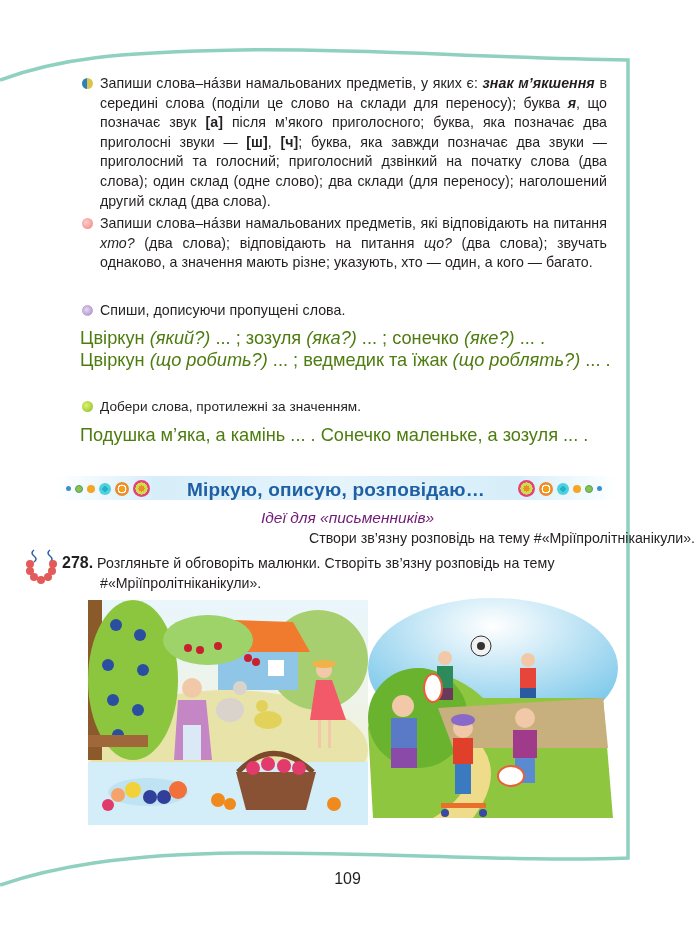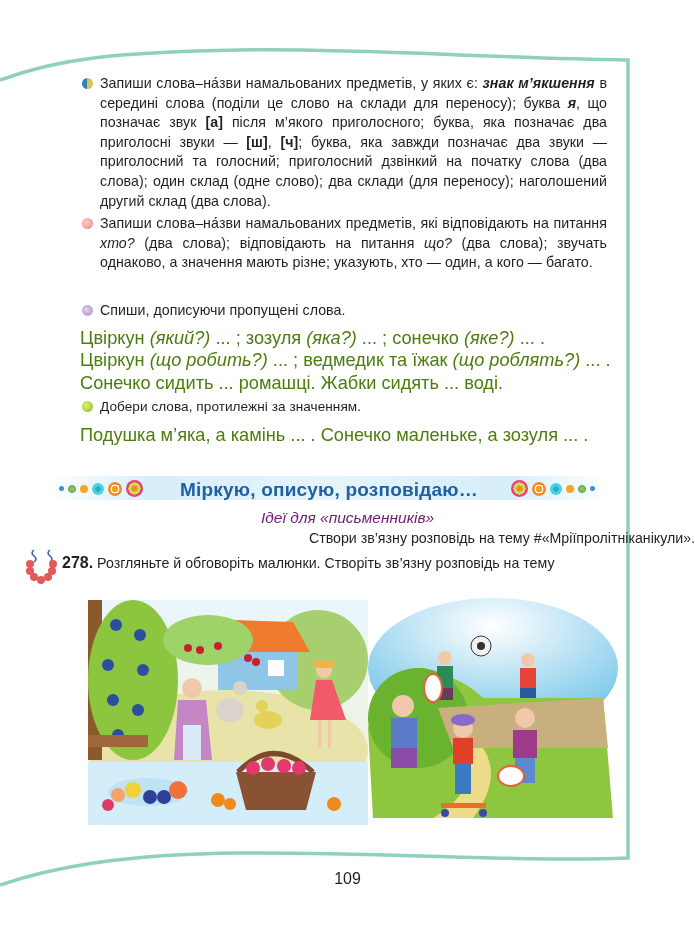--- a/index.html
+++ b/index.html
@@ -9,21 +9,21 @@
   .task { position: absolute; left: 82px; width: 525px; font-size: 14.2px; line-height: 19.6px;
           text-align: justify; letter-spacing: 0.05px; }
   .task .dot { position: absolute; left: 0; top: 4px; width: 11px; height: 11px; border-radius: 50%; }
   .task .txt { padding-left: 18px; display: block; }
   .dot-blue { background: linear-gradient(90deg, #2f7fc0 0 50%, #d7c64b 50% 100%); }
   .dot-pink { background: radial-gradient(circle at 40% 40%, #ffd0cc, #f07d78); }
   .dot-violet { background: radial-gradient(circle at 40% 40%, #e6d8f0, #a78cc8); border: 1px solid #b9a5d6; box-sizing: border-box; }
   .dot-green { background: radial-gradient(circle at 40% 40%, #e6ef6a, #7cbf2a); }
   .exercise { position: absolute; left: 80px; width: 540px; font-size: 18.2px; line-height: 22.4px; color: #4d7c0f; }
   .exercise i { font-style: italic; }
-  .banner { position: absolute; left: 49px; top: 476px; width: 560px; height: 24px;
+  .banner { position: absolute; left: 56px; top: 476px; width: 560px; height: 24px;
             background: linear-gradient(90deg, rgba(255,255,255,0) 0%, #d6eef9 18%, #e6f4fb 50%, #d6eef9 82%, rgba(255,255,255,0) 100%); }
   .banner-title { position: absolute; left: 0; right: 0; top: 3px; text-align: center;
                   font-weight: bold; font-size: 19px; color: #1f5fa3; letter-spacing: 0.2px; }
   .flowers { position: absolute; top: 4px; display: flex; align-items: center; gap: 4px; }
   .fl { border-radius: 50%; display: inline-block; }
   .subtitle { position: absolute; left: 0; width: 695px; top: 509px; text-align: center;
               font-style: italic; font-size: 15.5px; color: #701a75; }
   .subline { position: absolute; left: 0; width: 695px; top: 530px; text-align: right; font-size: 14.2px; }
   .t278 { position: absolute; left: 62px; top: 553px; width: 550px; font-size: 14.2px; line-height: 19.6px; }
   .t278 .num { font-weight: bold; font-size: 16px; }
@@ -52,21 +52,20 @@
 </div>
 
 <div class="task" style="top:301px;">
   <span class="dot dot-violet"></span>
   <span class="txt">Спиши, дописуючи пропущені слова.</span>
 </div>
 
 <div class="exercise" style="top:327px;">
   <div><span>Цвіркун </span><i>(який?)</i><span> ... ; зозуля </span><i>(яка?)</i><span> ... ; сонечко </span><i>(яке?)</i><span> ... .</span></div>
   <div><span>Цвіркун </span><i>(що робить?)</i><span> ... ; ведмедик та їжак </span><i>(що роблять?)</i><span> ... .</span></div>
-  <div><span>Сонечко сидить ... ромашці. Жабки сидять ... воді.</span></div>
 </div>
 
 <div class="task" style="top:397px; font-size:13.6px;">
   <span class="dot dot-green"></span>
   <span class="txt">Добери слова, протилежні за значенням.</span>
 </div>
 
 <div class="exercise" style="top:424px;">Подушка м’яка, а камінь ... . Сонечко маленьке, а зозуля ... .</div>
 
 <div class="banner">
@@ -99,20 +98,21 @@
   <circle cx="8" cy="24" r="4" fill="#e25a5a"></circle>
   <circle cx="12" cy="30" r="4" fill="#e25a5a"></circle>
   <circle cx="19" cy="33" r="4" fill="#e25a5a"></circle>
   <circle cx="26" cy="30" r="4" fill="#e25a5a"></circle>
   <circle cx="30" cy="24" r="4" fill="#e25a5a"></circle>
   <circle cx="31" cy="17" r="4" fill="#e25a5a"></circle>
 </svg>
 <div class="t278">
   <span class="num">278.</span>
   <span>Розгляньте й обговоріть малюнки. Створіть зв’язну розповідь на тему</span><br>
+  <span style="padding-left:38px;">#«Мріїпролітніканікули».</span>
 </div>
 
 <svg class="illus" style="left:88px;top:600px;" width="280" height="225" viewBox="0 0 280 225">
   <defs>
     <linearGradient id="sky1" x1="0" y1="0" x2="0" y2="1">
         <stop offset="0" stop-color="#e9f6fc"></stop>
         <stop offset="1" stop-color="#f4f0d0"></stop>
       </linearGradient>
   </defs>
   <rect x="0" y="0" width="280" height="225" fill="url(#sky1)"></rect>

